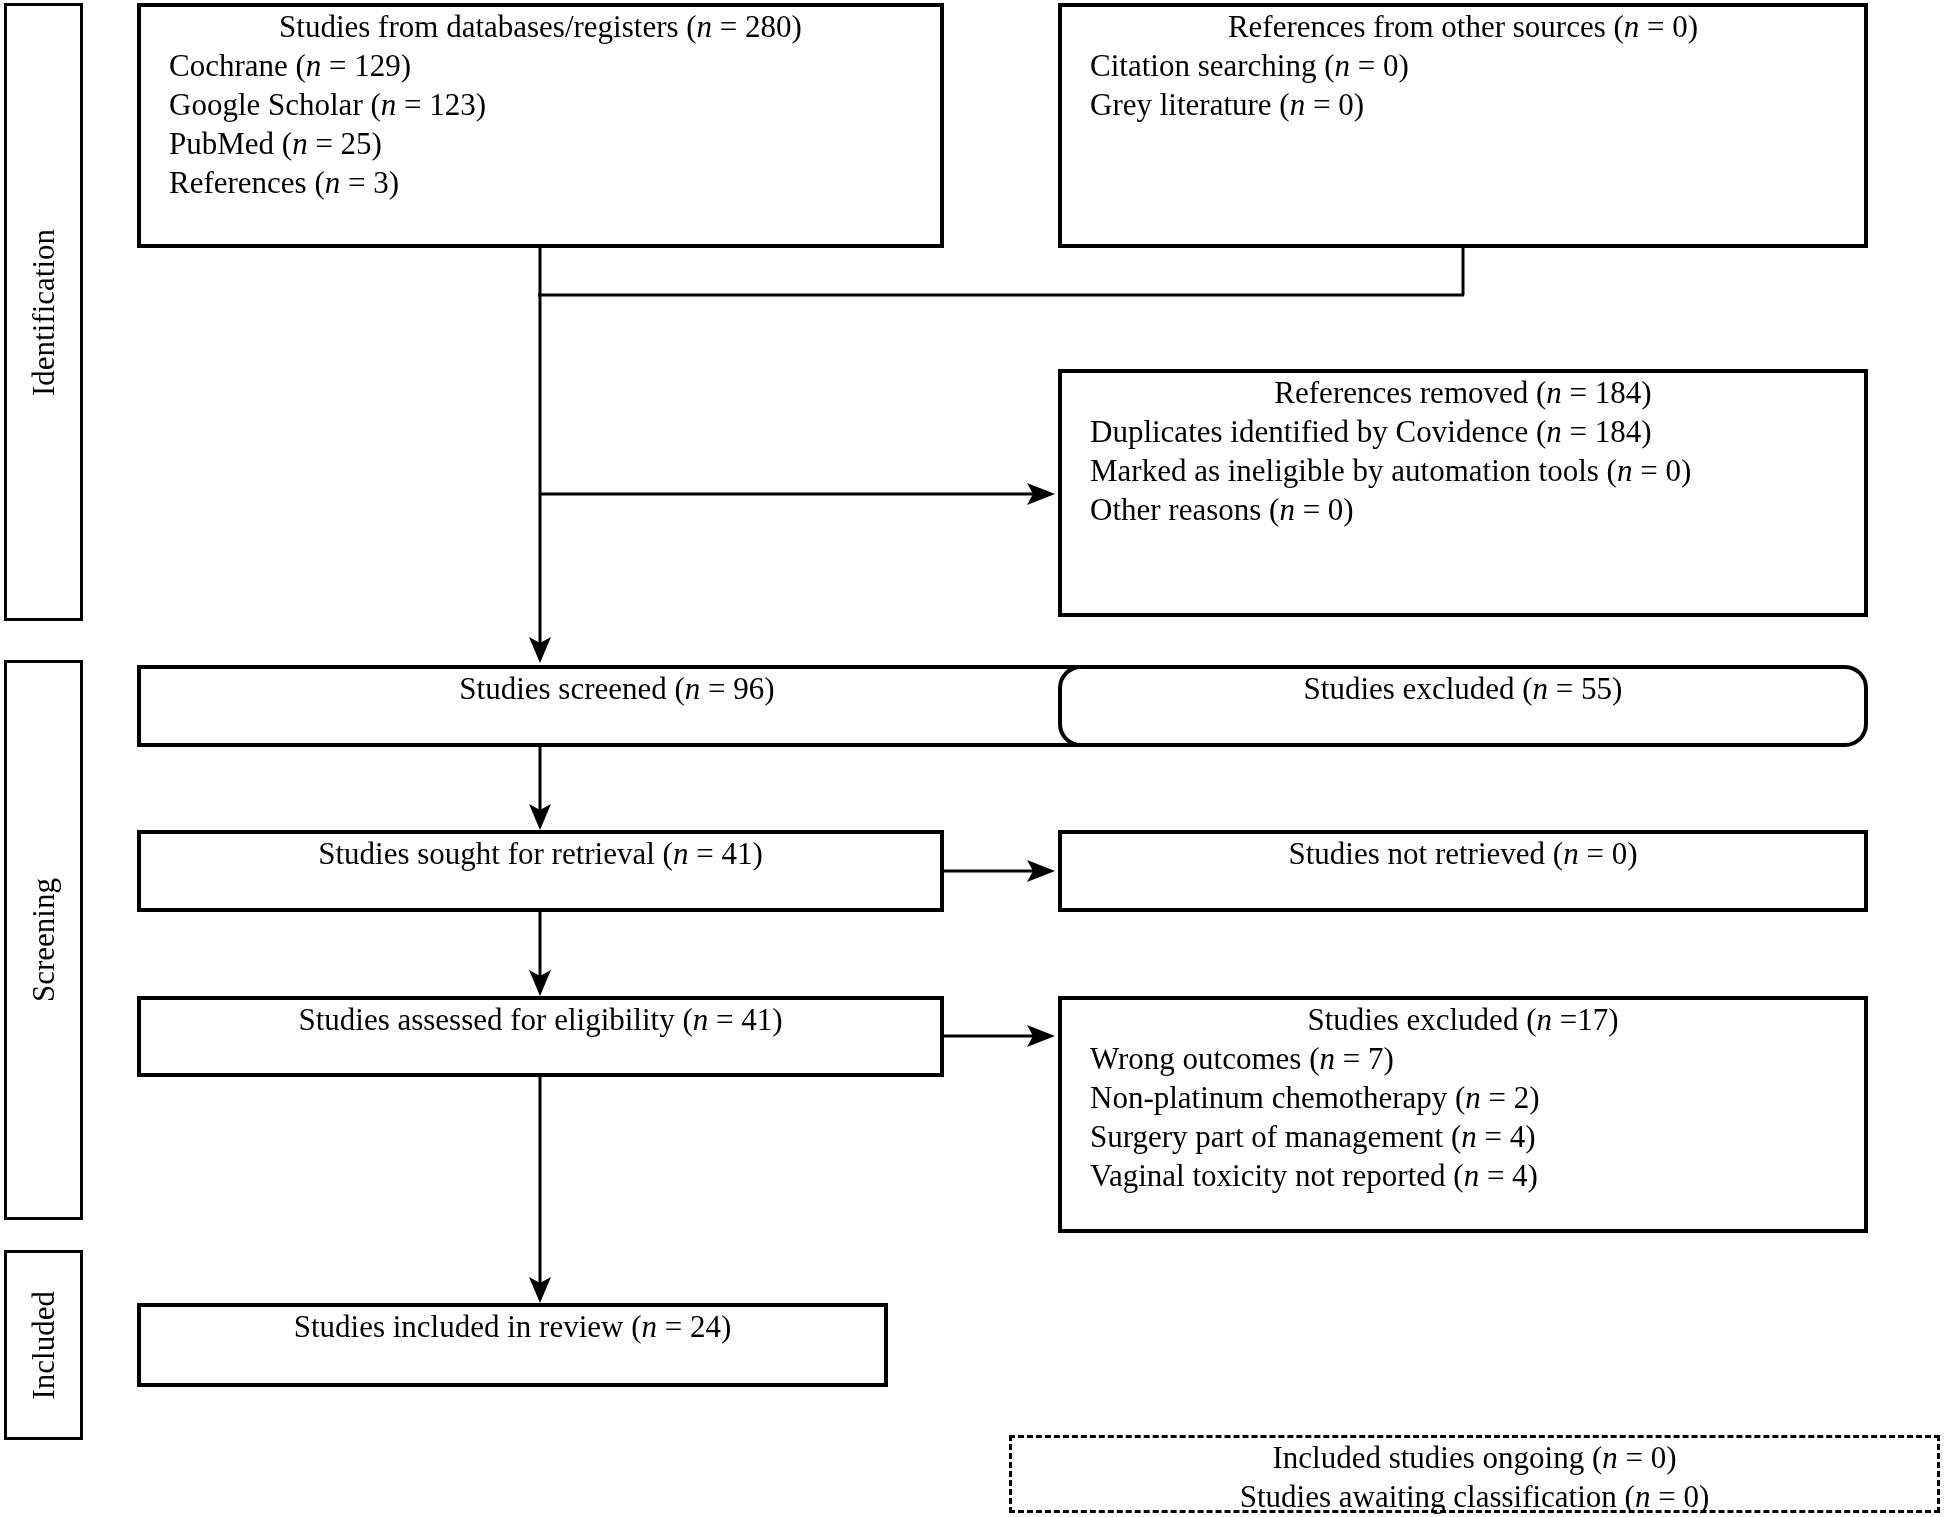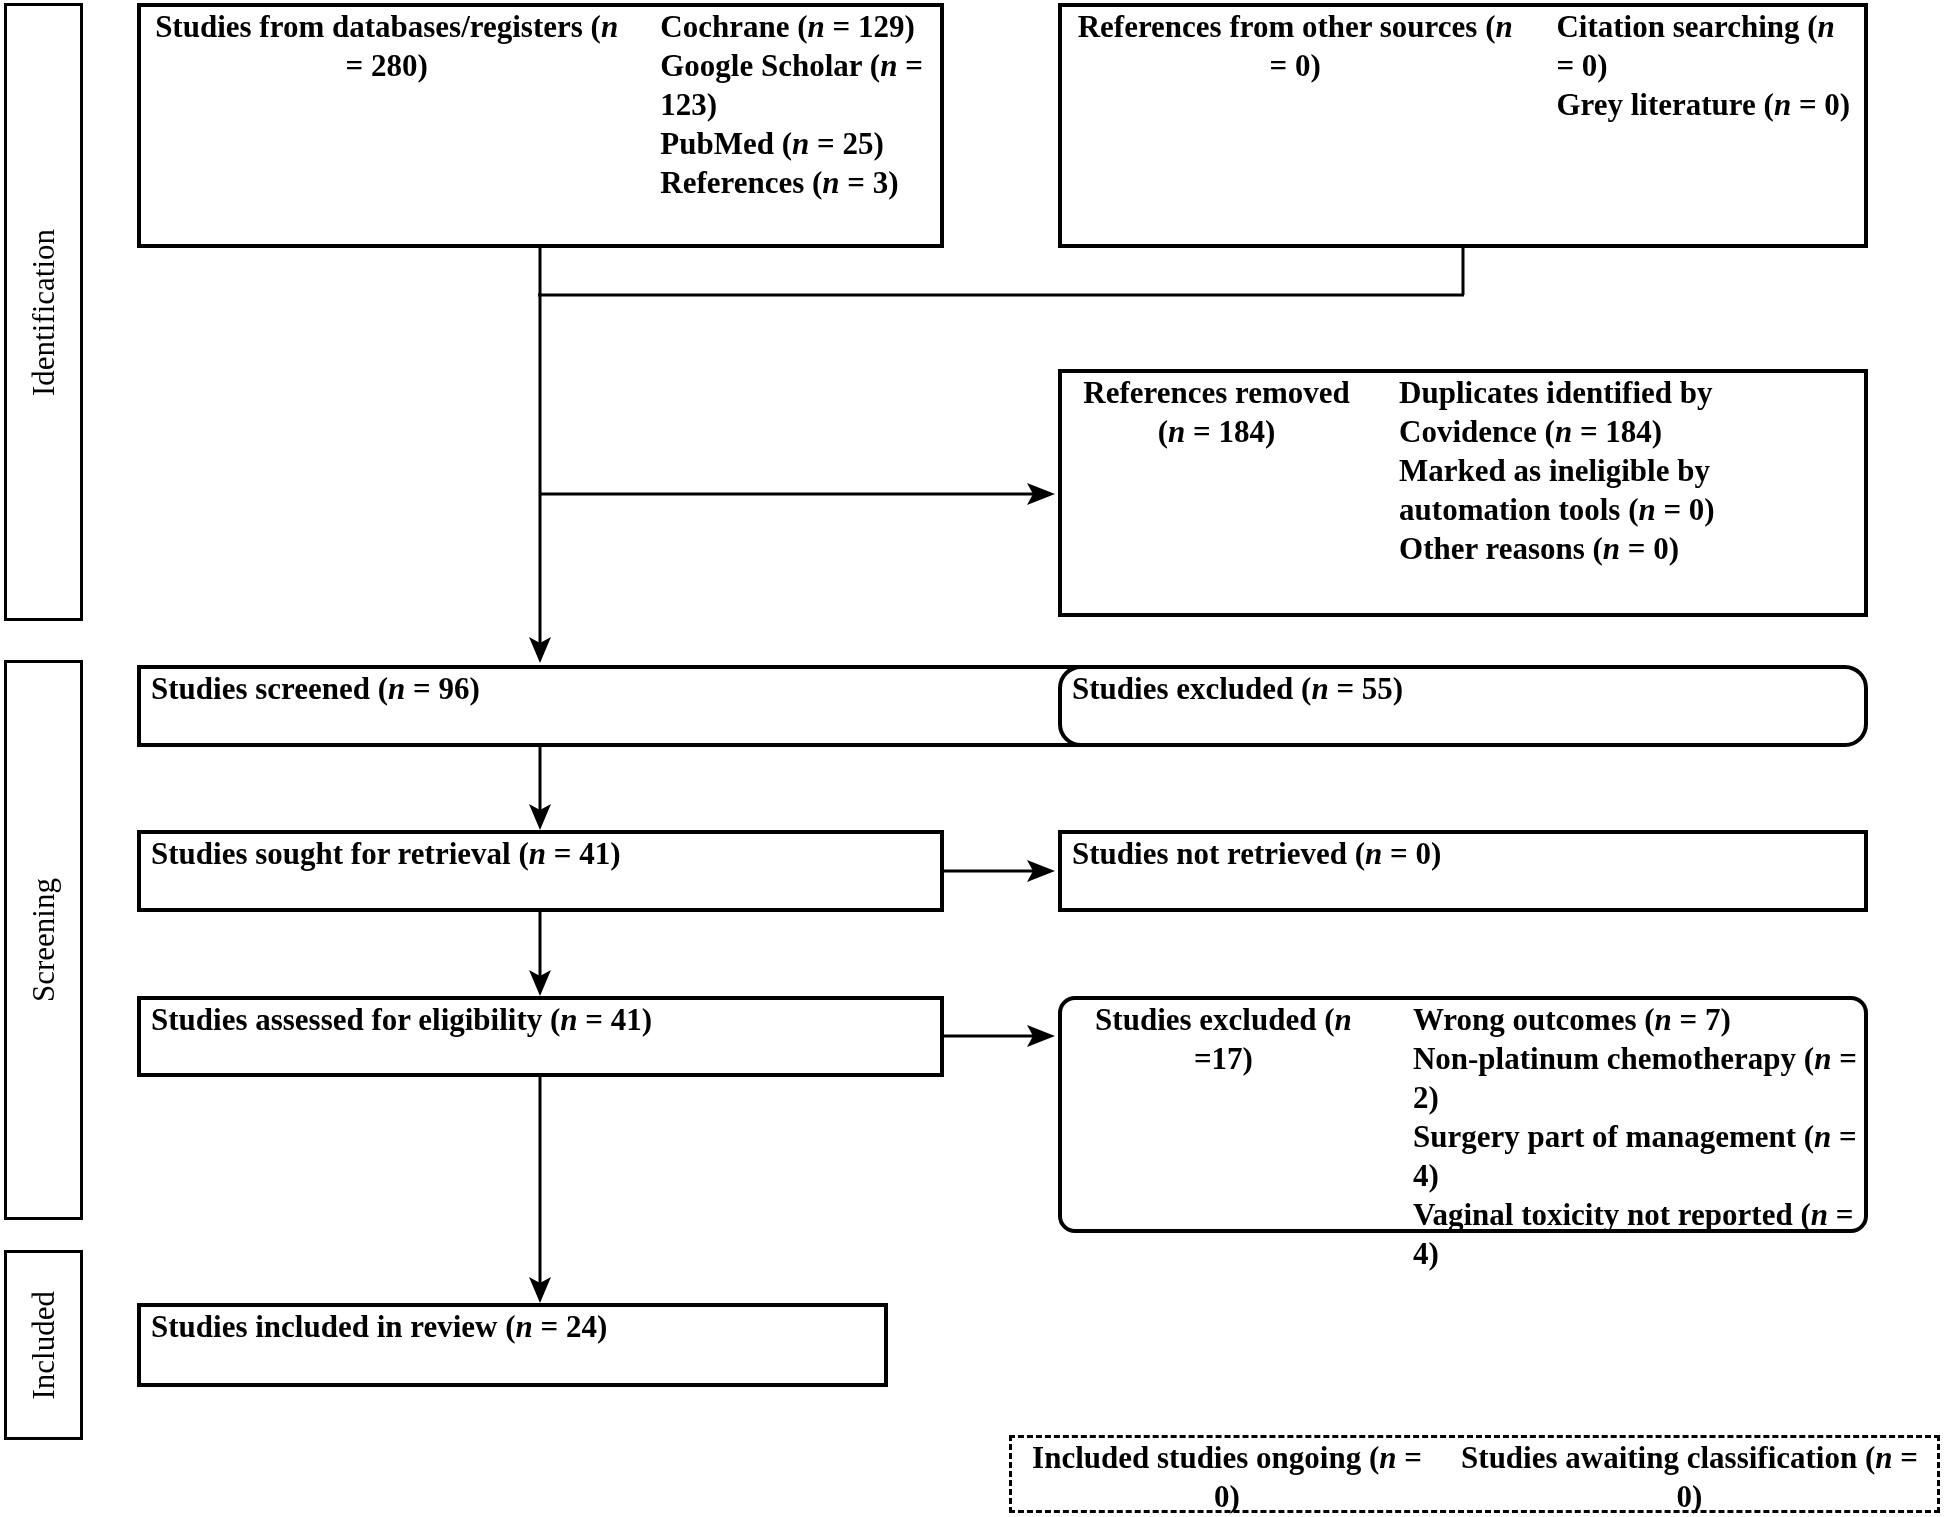--- a/index.html
+++ b/index.html
@@ -16,23 +16,22 @@
     font-family: "Liberation Serif", "DejaVu Serif", serif;
     font-size: 31px;
     line-height: 39px;
   }
   .box {
     position: absolute;
     box-sizing: border-box;
     border: 4px solid #000000;
     background: #ffffff;
     display: flex;
-    flex-direction: row;
+    flex-direction: column;
     justify-content: flex-start;
-    font-weight: bold;
   }
   .box .title {
     text-align: center;
     padding: 0 10px;
   }
   .box .items div {
     text-align: left;
     padding-left: 28px;
     padding-right: 6px;
   }
@@ -155,21 +154,21 @@
   <div class="box" style="left:137px; top:830px; width:807px; height:82px;">
     <div class="title">Studies sought for retrieval (<i>n</i> = 41)</div>
   </div>
   <div class="box" style="left:1058px; top:830px; width:810px; height:82px;">
     <div class="title">Studies not retrieved (<i>n</i> = 0)</div>
   </div>
 
   <div class="box" style="left:137px; top:996px; width:807px; height:81px;">
     <div class="title">Studies assessed for eligibility (<i>n</i> = 41)</div>
   </div>
-  <div class="box" style="left:1058px; top:996px; width:810px; height:237px;border-radius:17px;">
+  <div class="box" style="left:1058px; top:996px; width:810px; height:237px;">
     <div class="title">Studies excluded (<i>n</i> =17)</div>
     <div class="items">
       <div>Wrong outcomes (<i>n</i> = 7)</div>
       <div>Non-platinum chemotherapy (<i>n</i> = 2)</div>
       <div>Surgery part of management (<i>n</i> = 4)</div>
       <div>Vaginal toxicity not reported (<i>n</i> = 4)</div>
     </div>
   </div>
 
   <div class="box" style="left:137px; top:1303px; width:751px; height:84px;">

